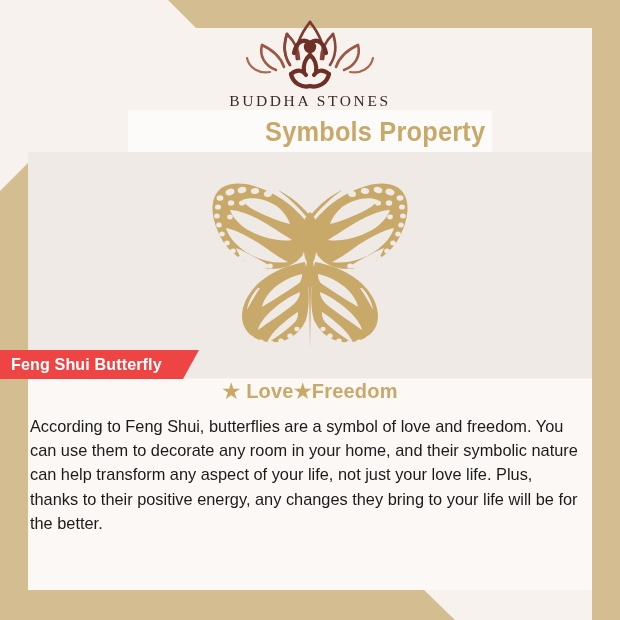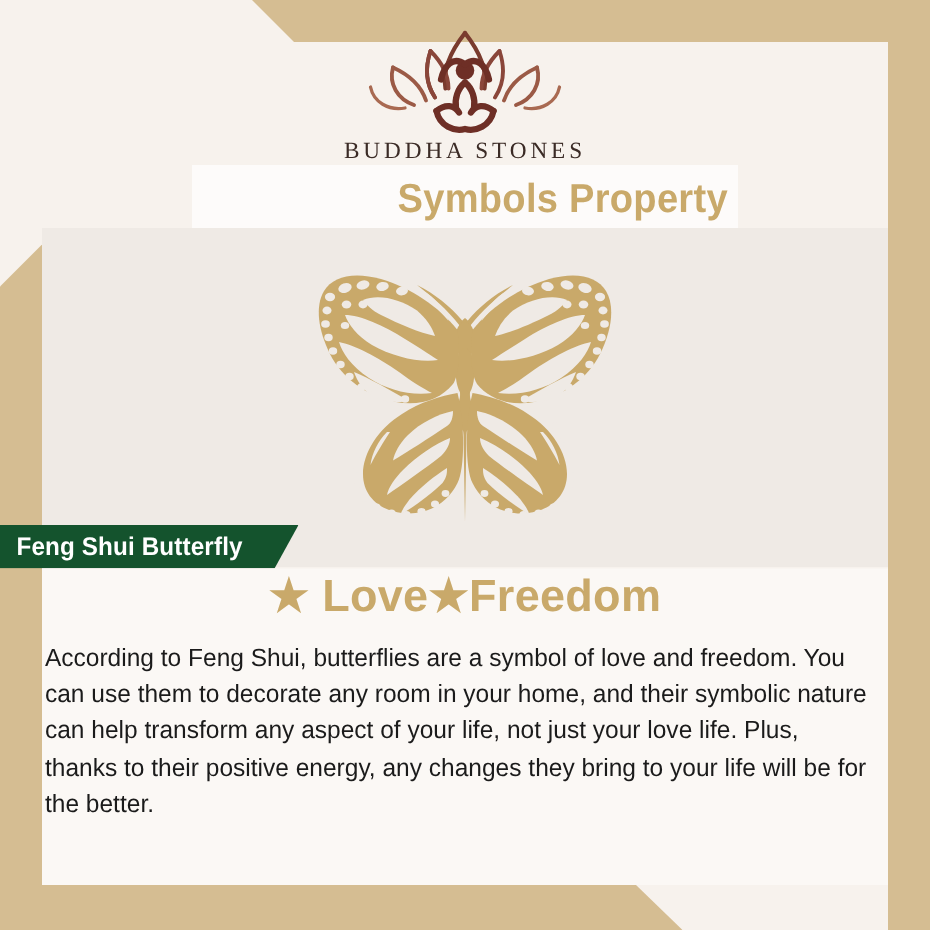--- a/index.html
+++ b/index.html
@@ -103,21 +103,21 @@
   }
   .butterfly-svg { display:block; }
 
   
   .fs-tab {
     position: absolute;
     left: 0;
     top: 350px;
     width: 199px;
     height: 29px;
-    background: #14532d;
+    background: #ef4444;
     clip-path: polygon(0 0, 199px 0, 183px 29px, 0 29px);
     display: flex;
     align-items: center;
   }
   .fs-tab-label {
     margin-left: 11px;
     color: #ffffff;
     font-size: 17px;
     font-weight: bold;
     transform: scaleX(0.95);
@@ -131,21 +131,21 @@
     left: 28px;
     top: 379px;
     width: 564px;
     height: 211px;
     background: #fbf8f5;
   }
   .subtitle {
     margin: 0;
     padding-top: 0;
     text-align: center;
-    font-size: 30px;
+    font-size: 20px;
     font-weight: bold;
     color: #c9a96a;
     letter-spacing: 0.2px;
   }
   .paragraph {
     margin: 0;
     padding: 12px 4px 0 2px;
     font-size: 16.6px;
     line-height: 1.46;
     color: #1b1b1b;

